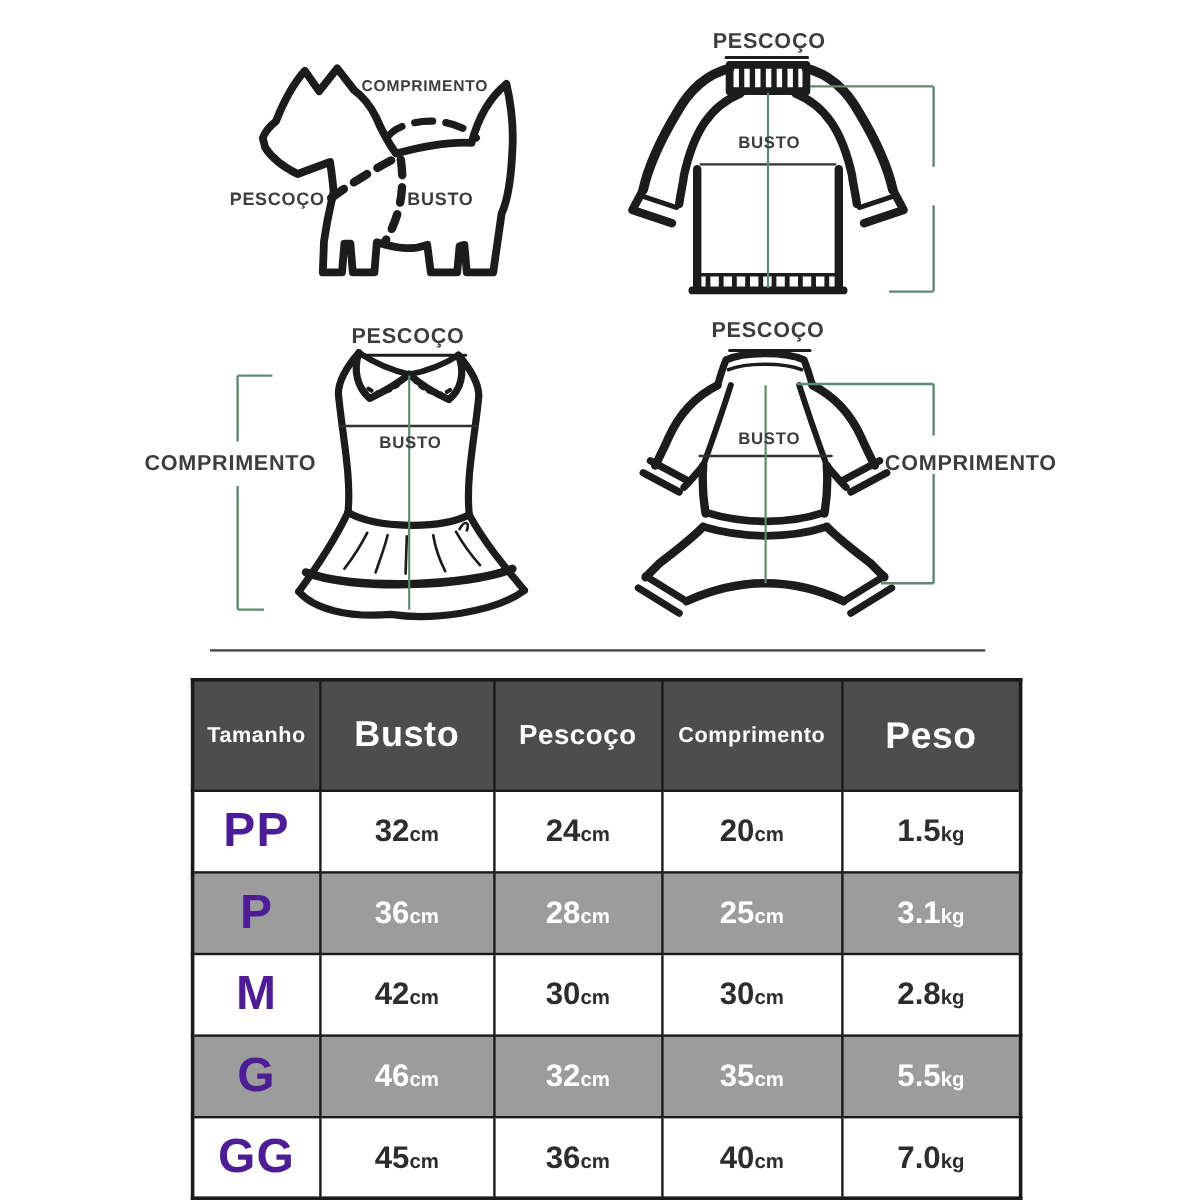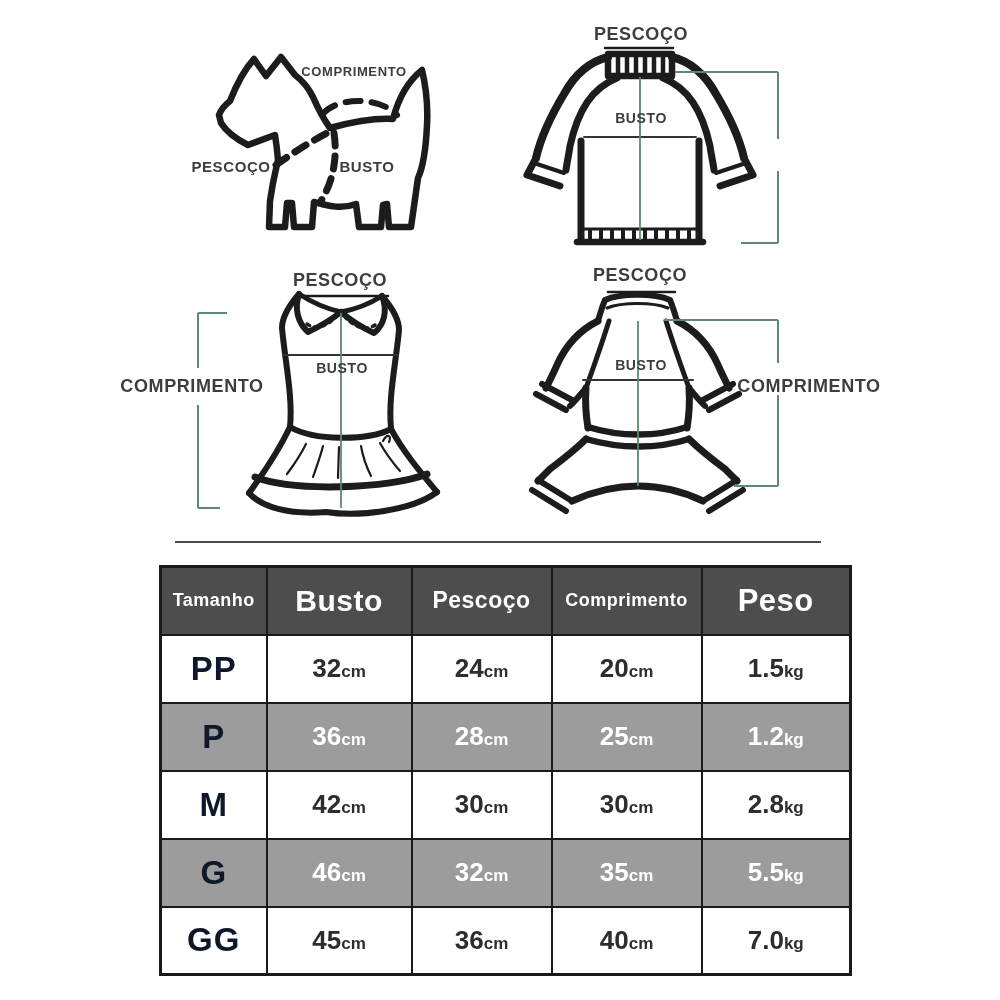--- a/index.html
+++ b/index.html
@@ -12,30 +12,30 @@
   .lbl-sm{font-size:14px;}
   .lbl-xs{font-size:13px;}
   .diagram{position:absolute;}
   #separator{position:absolute;left:175px;top:541px;width:646px;height:0;
              border-top:2px solid #4a4a4a;}
   
   #size-table{position:absolute;left:159px;top:565px;width:690px;border-collapse:collapse;
               table-layout:fixed;border:3px solid #1a1a1a;}
   #size-table th,#size-table td{border:2.5px solid #1a1a1a;text-align:center;
               vertical-align:middle;padding:0;}
-  #size-table thead tr{height:68px;background:#4d4d4d;color:#ffffff;}
+  #size-table thead tr{height:92px;background:#4d4d4d;color:#ffffff;}
   #size-table thead th{font-weight:bold;letter-spacing:0.5px;}
   #size-table thead th:nth-child(1){font-size:18px;}
   #size-table thead th:nth-child(2){font-size:30px;}
   #size-table thead th:nth-child(3){font-size:23px;}
   #size-table thead th:nth-child(4){font-size:18px;}
   #size-table thead th:nth-child(5){font-size:31px;}
   #size-table tbody tr{height:68px;background:#ffffff;}
   #size-table tbody tr.alt{background:#9c9c9c;}
-  td.size-cell{font-size:33px;font-weight:bold;color:#0f172a;letter-spacing:1px;}
+  td.size-cell{font-size:40px;font-weight:bold;color:#4c1d95;letter-spacing:1px;}
   td.val-cell{font-weight:bold;color:#2d2d2d;}
   tr.alt td.val-cell{color:#ffffff;}
   .num{font-size:26px;}
   .unit{font-size:17px;text-align:right;}
 </style>
 </head>
 <body>
 
 <div id="page">
 
@@ -165,21 +165,21 @@
         <td class="val-cell"><span class="num">32</span><span class="unit">cm</span></td>
         <td class="val-cell"><span class="num">24</span><span class="unit">cm</span></td>
         <td class="val-cell"><span class="num">20</span><span class="unit">cm</span></td>
         <td class="val-cell"><span class="num">1.5</span><span class="unit">kg</span></td>
       </tr>
       <tr class="alt">
         <td class="size-cell">P</td>
         <td class="val-cell"><span class="num">36</span><span class="unit">cm</span></td>
         <td class="val-cell"><span class="num">28</span><span class="unit">cm</span></td>
         <td class="val-cell"><span class="num">25</span><span class="unit">cm</span></td>
-        <td class="val-cell"><span class="num">1.2</span><span class="unit">kg</span></td>
+        <td class="val-cell"><span class="num">3.1</span><span class="unit">kg</span></td>
       </tr>
       <tr>
         <td class="size-cell">M</td>
         <td class="val-cell"><span class="num">42</span><span class="unit">cm</span></td>
         <td class="val-cell"><span class="num">30</span><span class="unit">cm</span></td>
         <td class="val-cell"><span class="num">30</span><span class="unit">cm</span></td>
         <td class="val-cell"><span class="num">2.8</span><span class="unit">kg</span></td>
       </tr>
       <tr class="alt">
         <td class="size-cell">G</td>

